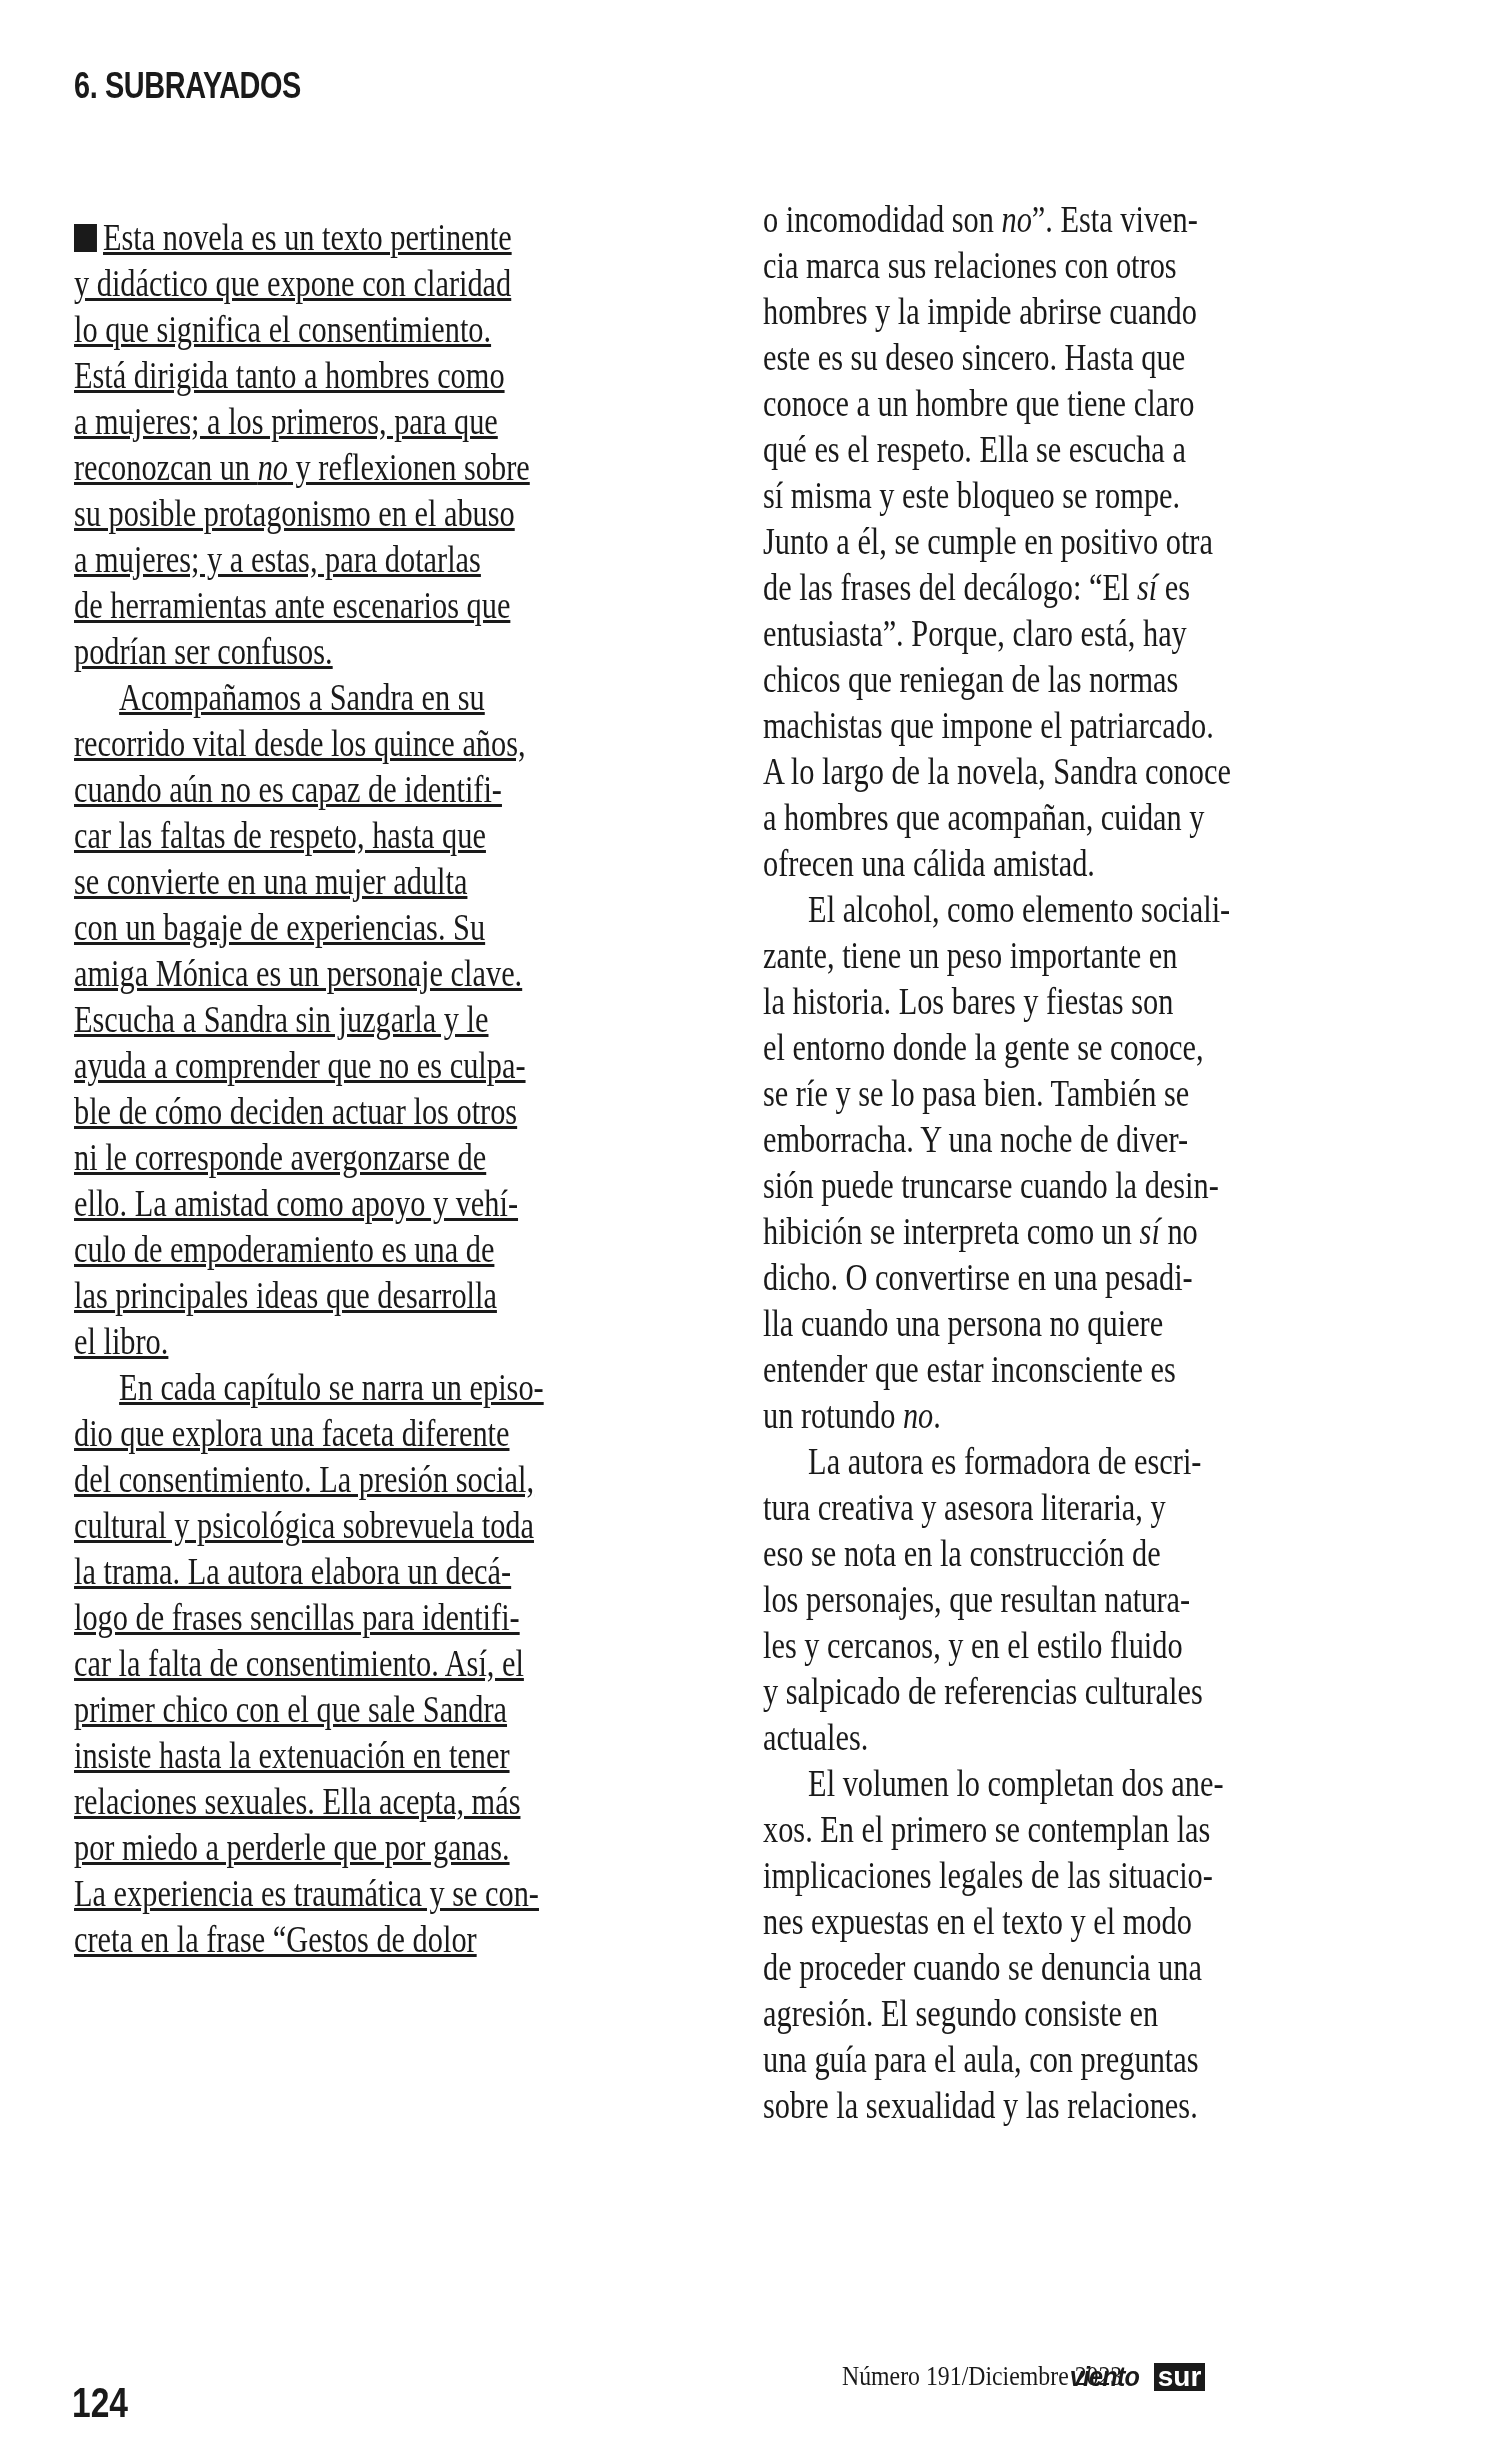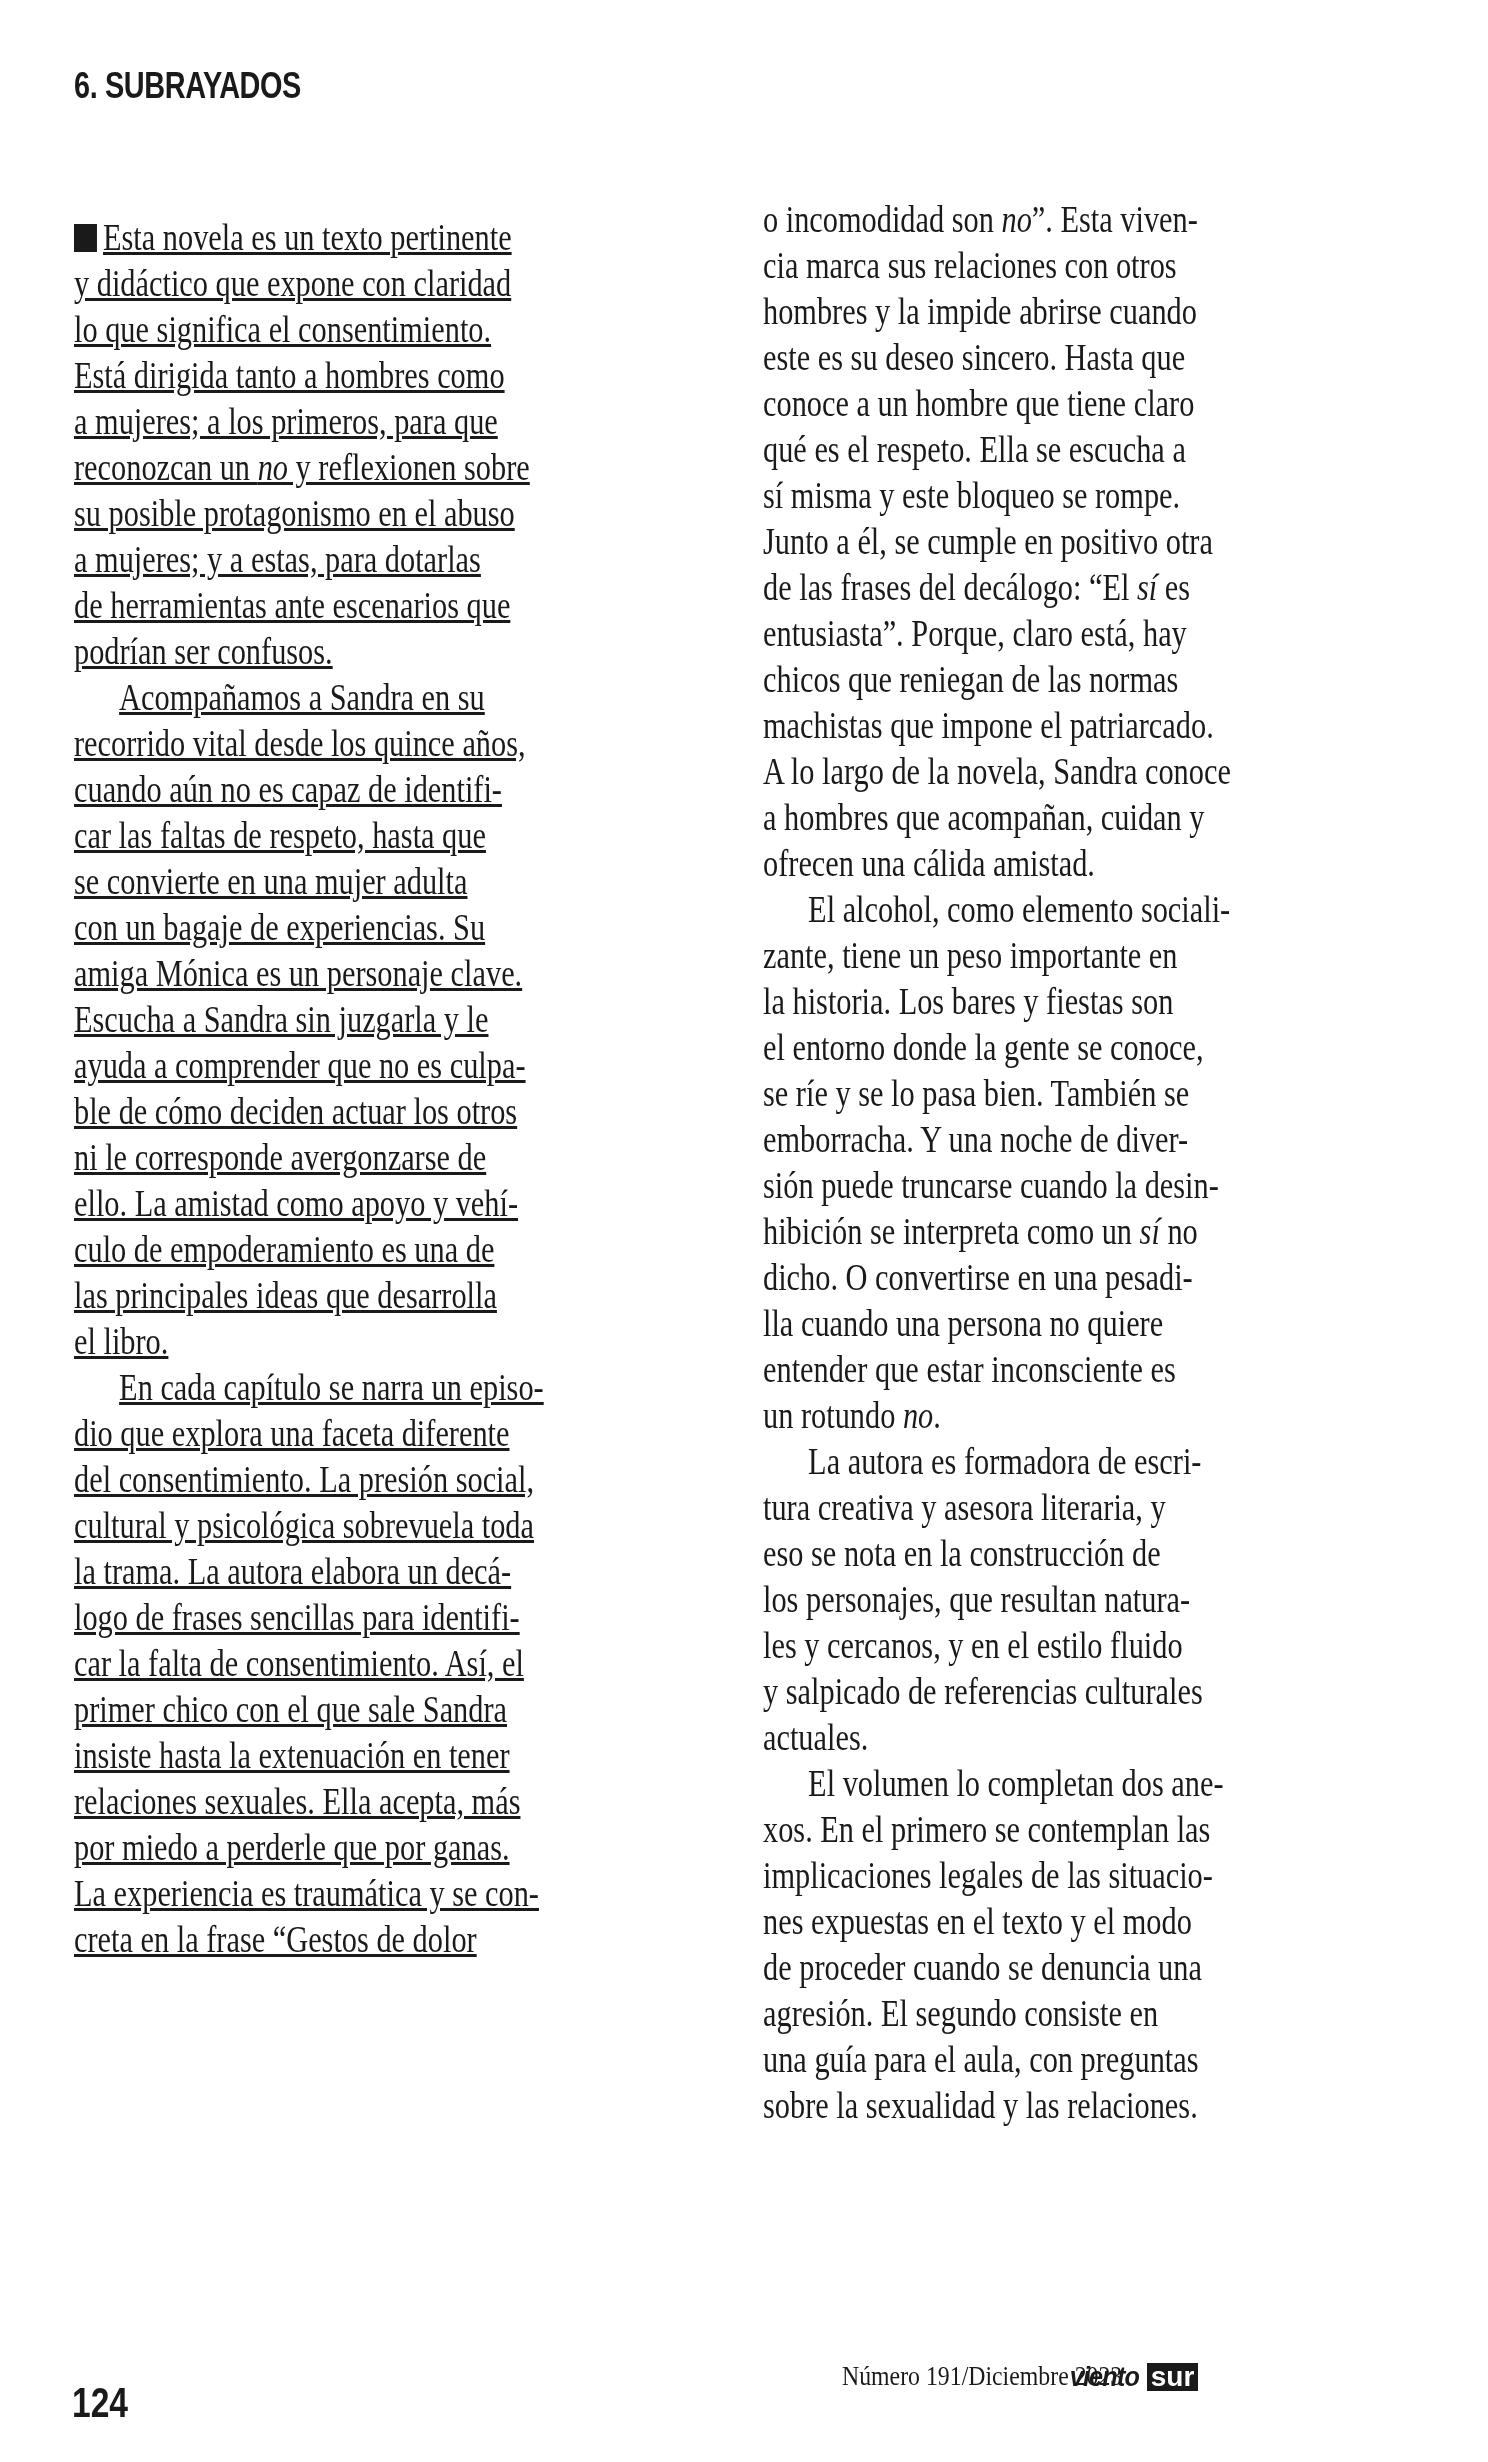--- a/index.html
+++ b/index.html
@@ -39,21 +39,21 @@
     position: absolute; left: 842px; top: 2357px;
     font-family: "Liberation Serif", serif; font-size: 28px; line-height: 37px;
     transform: scaleX(0.85); transform-origin: left top;
   }
   .logo {
     position: absolute; left: 1062px; top: 2363px; height: 28px;
     display: flex; align-items: stretch;
     font-family: "Liberation Sans", sans-serif; font-weight: bold;
   }
   .logo .viento { font-style: italic; font-size: 28px; line-height: 28px; letter-spacing: -0.9px; transform: scaleX(0.9); transform-origin: right center; }
-  .logo .sur { background: #1a1a1a; color: #ffffff; font-size: 28px; line-height: 28px; padding: 0 3.7px; margin-left: 8px; }
+  .logo .sur { background: #1a1a1a; color: #ffffff; font-size: 28px; line-height: 28px; padding: 0 3.7px; margin-left: 15px; }
 </style>
 </head>
 <body>
 
 <div class="section-title">6. SUBRAYADOS</div>
 
 <div class="col left">
   <div id="left-body" class="block-gap-wrap" style="margin-top:34px;text-decoration:underline;">
       <div class="line"><span class="bullet"></span><span>Esta novela es un texto pertinente</span></div>
       <div class="line"><span>y didáctico que expone con claridad</span></div>

